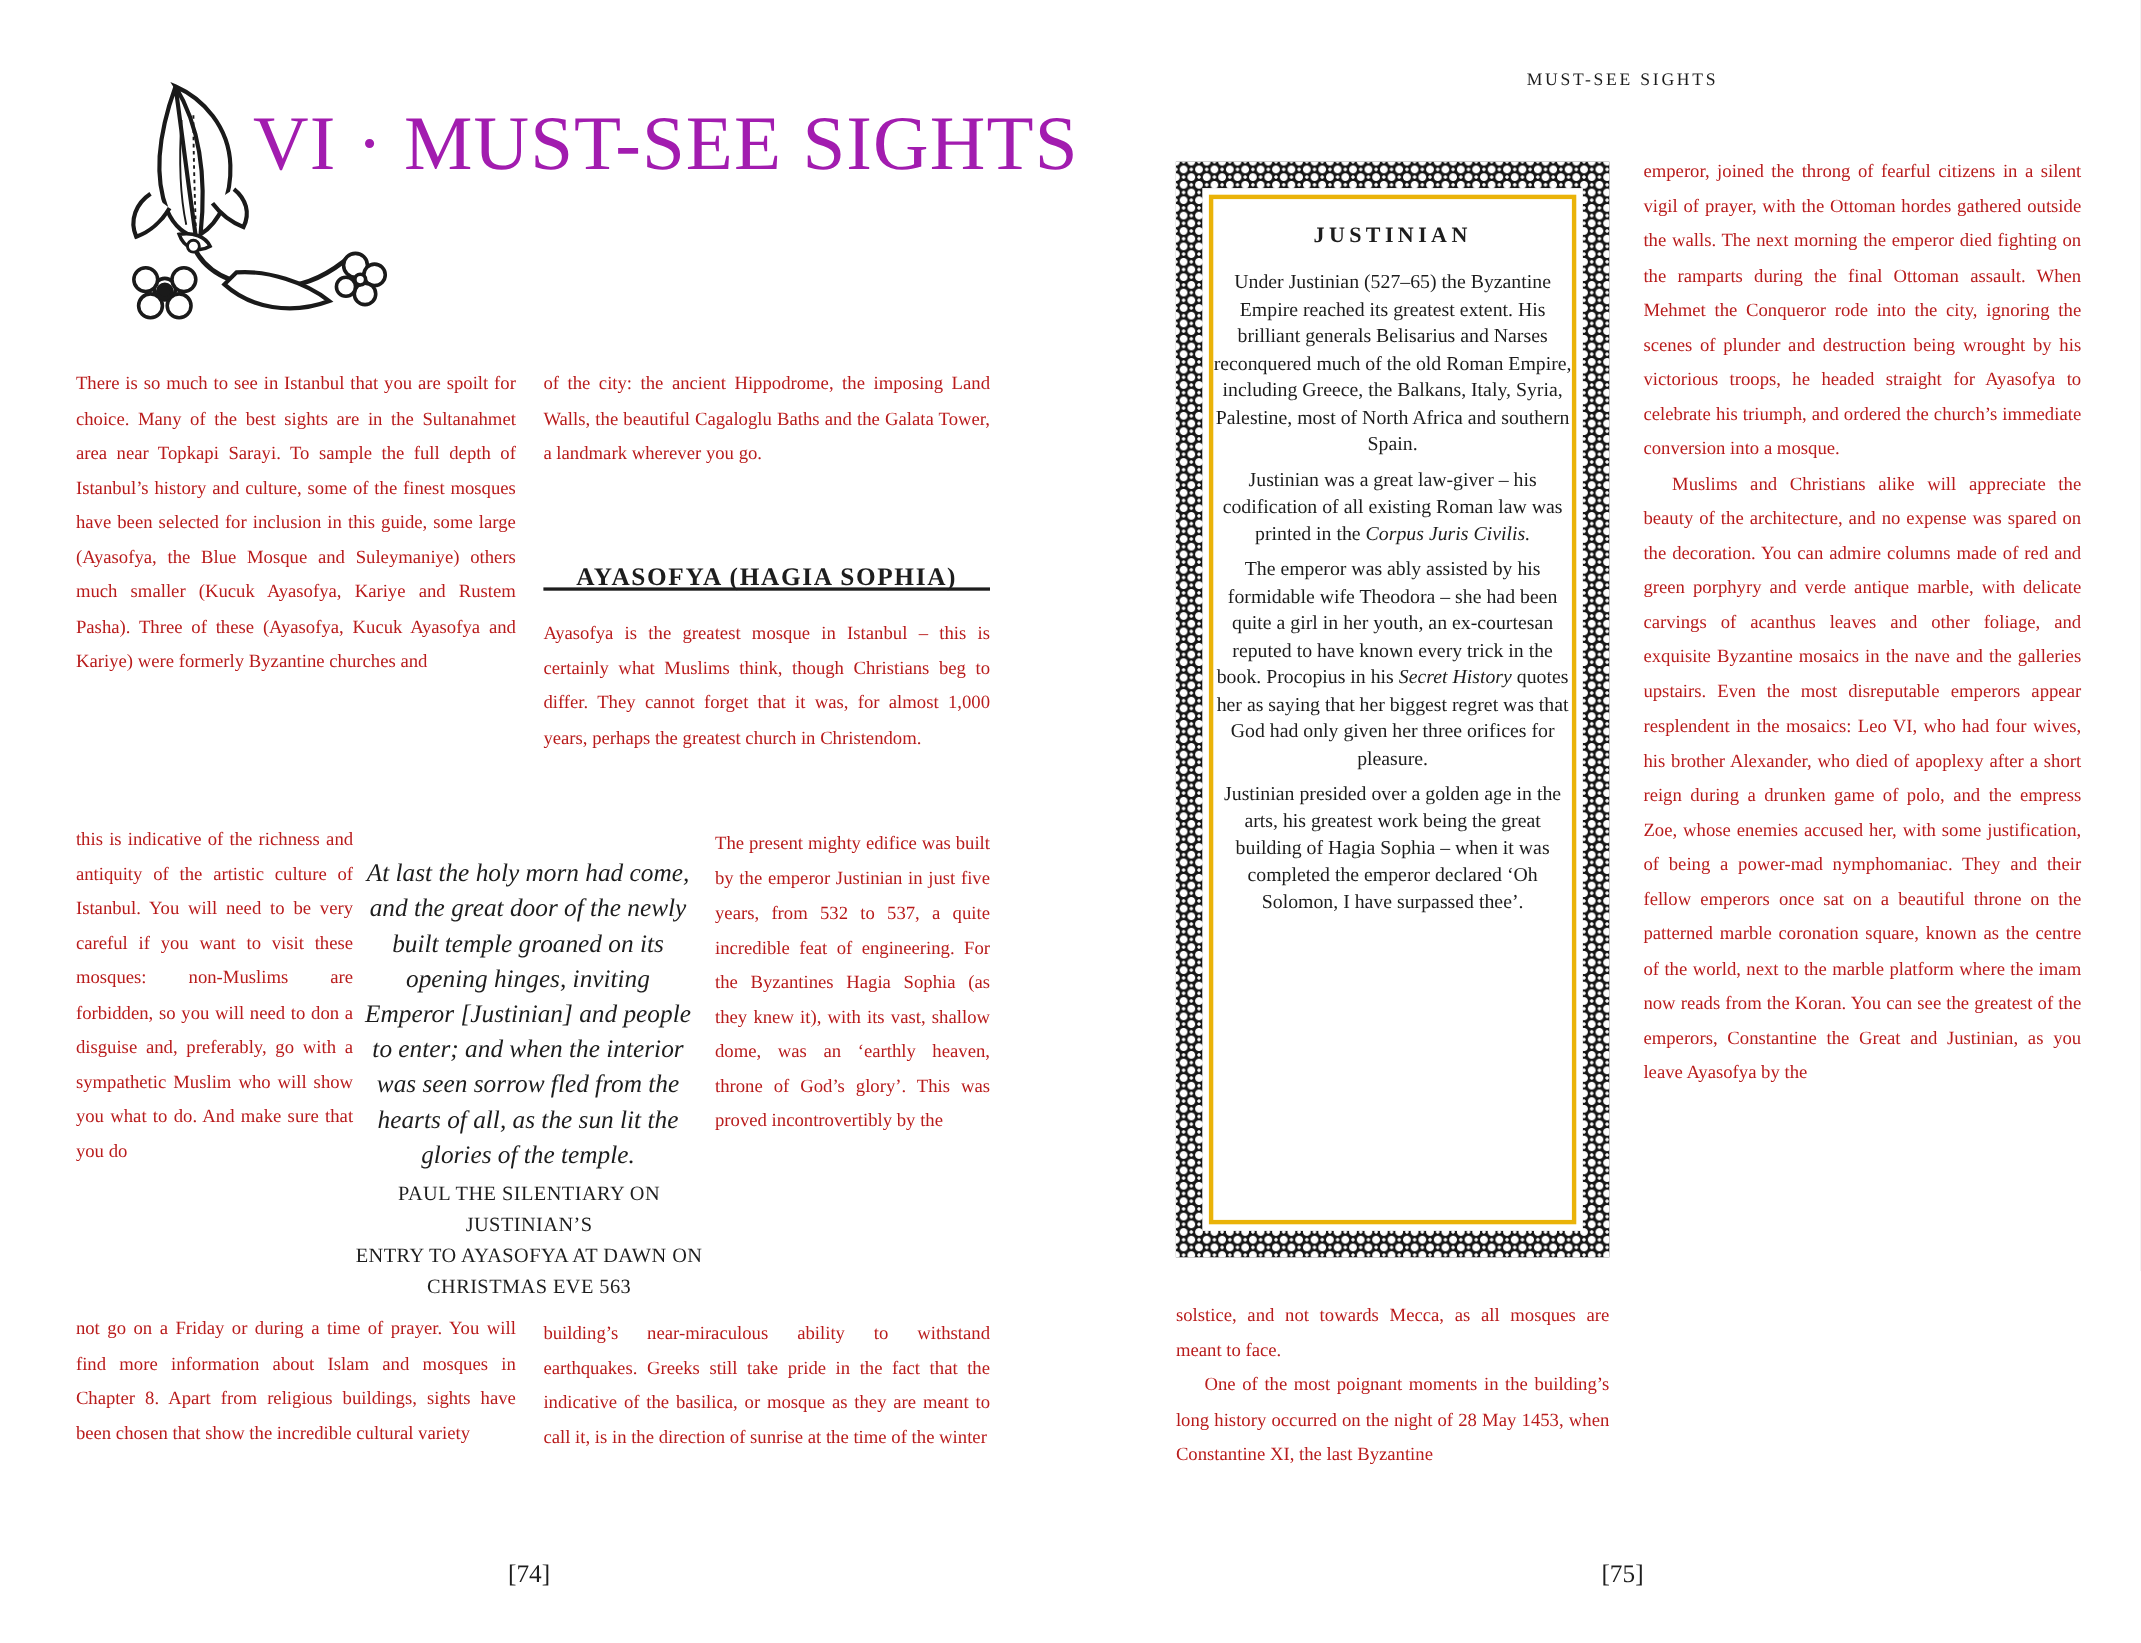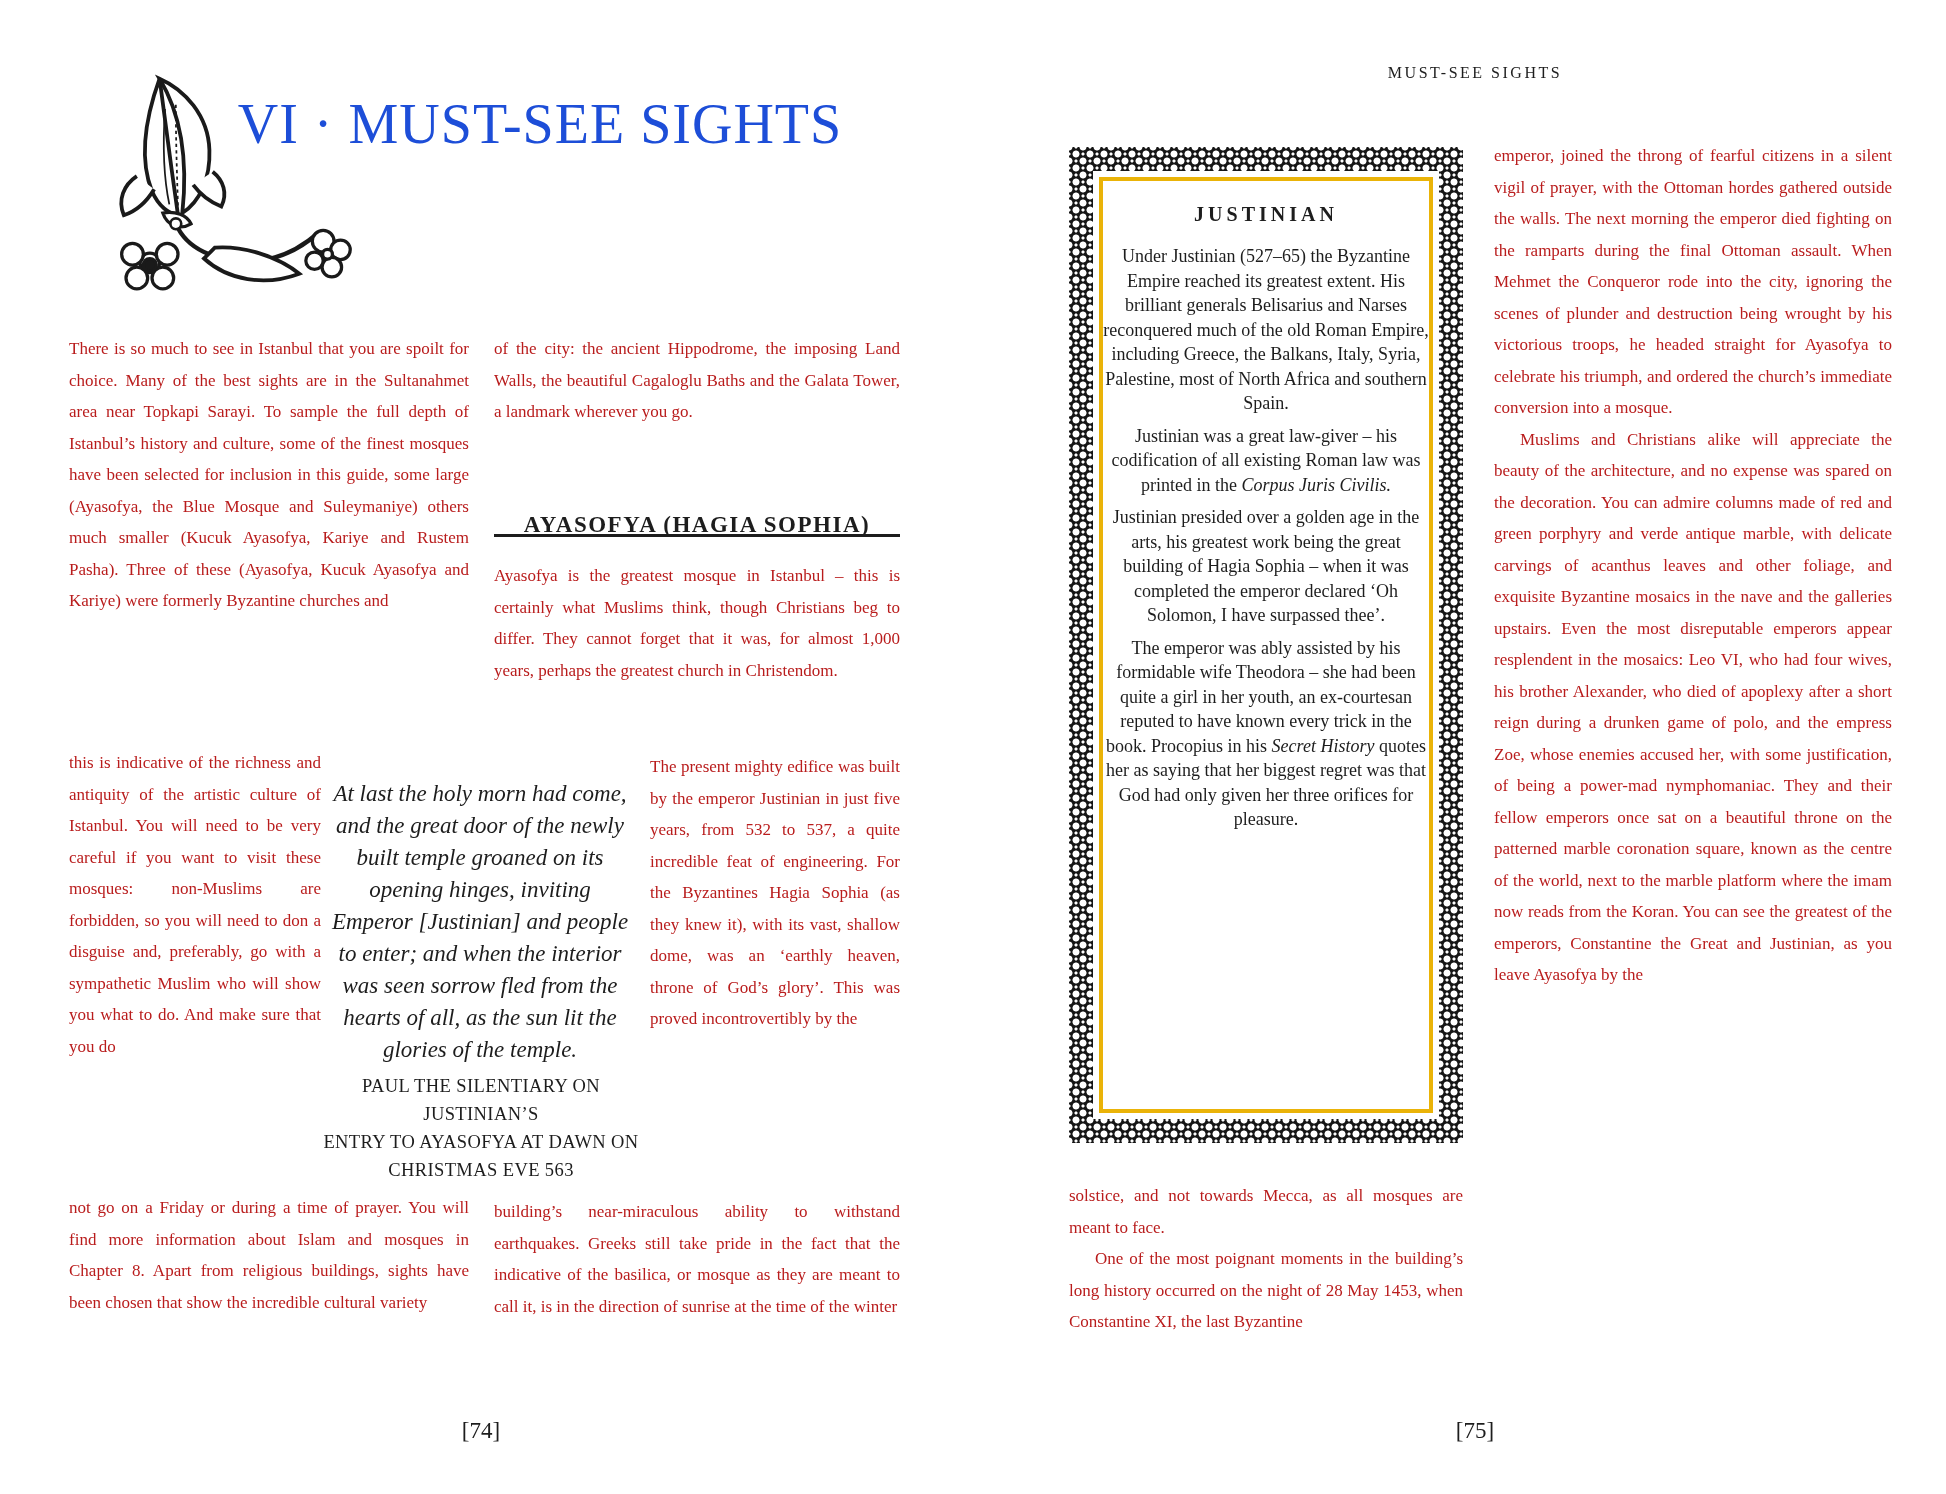--- a/index.html
+++ b/index.html
@@ -15,25 +15,25 @@
   .abs{position:absolute;box-sizing:border-box;}
   .body-text{
     font-size:17px;
     line-height:31.5px;
     text-align:justify;
     color:#b91c1c;
   }
   .body-text p{margin:0;}
   .body-text p.indent{text-indent:26px;}
   .chapter-title{
-    font-size:56px;
+    font-size:70px;
     letter-spacing:1px;
     text-align:center;
     white-space:nowrap;
-    color:#1d4ed8;
+    color:#a21caf;
   }
   .section-heading{
     font-size:23px;
     font-weight:600;
     letter-spacing:1.5px;
     text-align:center;
     white-space:nowrap;
   }
   .section-rule{background:#1d1d1d;height:3px;}
   .pull-quote{
@@ -166,22 +166,22 @@
 
   <div class="abs running-header" style="left:1275px;top:64px;width:400px;">MUST-SEE SIGHTS</div>
 
   <div class="abs sidebar-box" style="left:1069px;top:147px;width:394px;height:996px;">
     <div class="box-gap">
       <div class="box-rule">
         <div class="sidebar-title">JUSTINIAN</div>
         <div class="sidebar-text">
           <p>Under Justinian (527–65) the Byzantine Empire reached its greatest extent. His brilliant generals Belisarius and Narses reconquered much of the old Roman Empire, including Greece, the Balkans, Italy, Syria, Palestine, most of North Africa and southern Spain.</p>
           <p><span>Justinian was a great law-giver – his codification of all existing Roman law was printed in the </span><i>Corpus Juris Civilis.</i></p>
+          <p><span>The emperor was ably assisted by his formidable wife Theodora – she had been quite a girl in her youth, an ex-courtesan reputed to have known every trick in the book. Procopius in his </span><i>Secret History</i><span> quotes her as saying that her biggest regret was that God had only given her three orifices for pleasure.</span></p>
           <p>Justinian presided over a golden age in the arts, his greatest work being the great building of Hagia Sophia – when it was completed the emperor declared ‘Oh Solomon, I have surpassed thee’.</p>
-          <p><span>The emperor was ably assisted by his formidable wife Theodora – she had been quite a girl in her youth, an ex-courtesan reputed to have known every trick in the book. Procopius in his </span><i>Secret History</i><span> quotes her as saying that her biggest regret was that God had only given her three orifices for pleasure.</span></p>
         </div>
       </div>
     </div>
   </div>
 
   <div class="abs body-text" style="left:1069px;top:1180px;width:394px;">
     <p>solstice, and not towards Mecca, as all mosques are meant to face.</p>
     <p class="indent">One of the most poignant moments in the building’s long history occurred on the night of 28 May 1453, when Constantine XI, the last Byzantine</p>
   </div>
 

